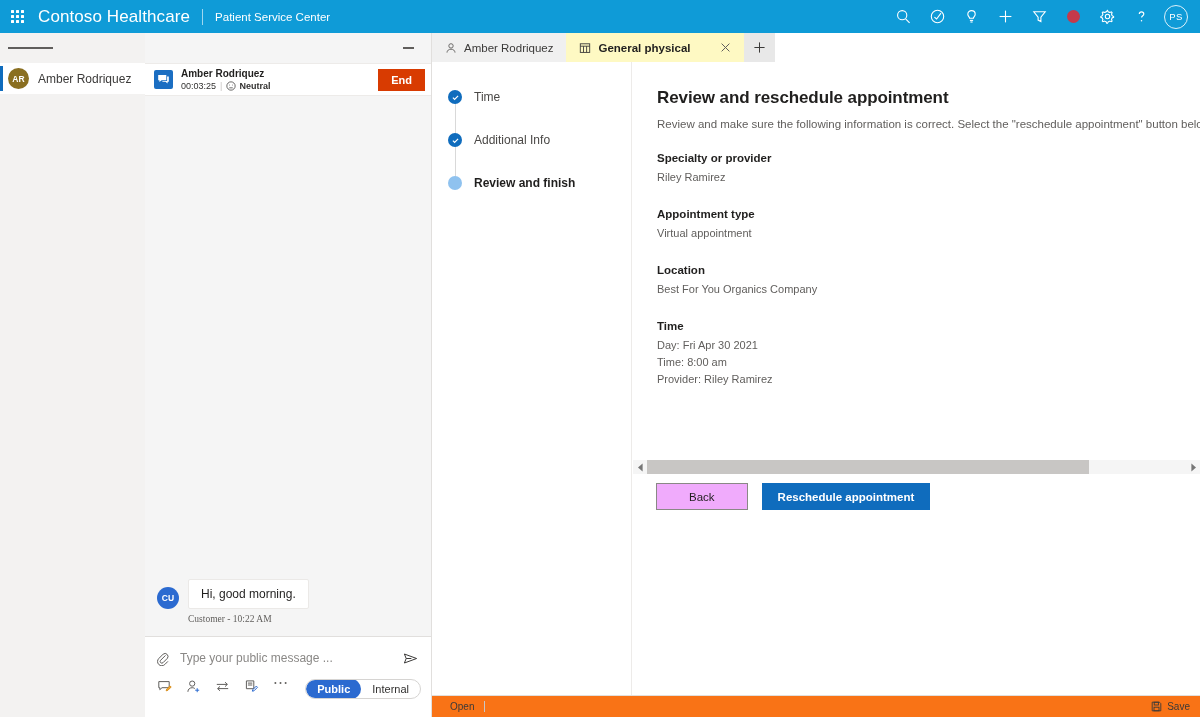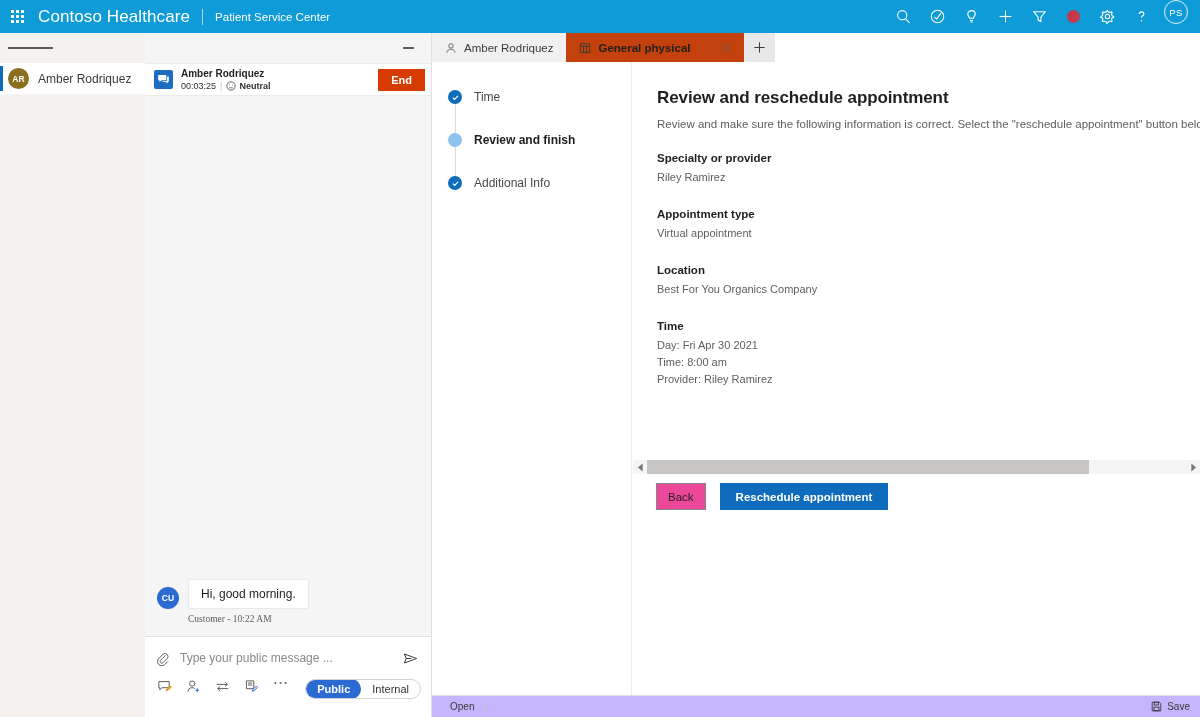--- a/index.html
+++ b/index.html
@@ -27,21 +27,21 @@
   .waffle-grid i { width: 3px; height: 3px; background: #fff; display: block; border-radius: 0.5px;}
   .brand {
     font-size: 17px; font-weight: 400; letter-spacing: .1px; margin-left: 4px; color: #fff;
     white-space: nowrap;
   }
   .brand-sep {
     width: 1px; height: 16px; background: rgba(255,255,255,.6); margin: 0 12px;
   }
   .subbrand { font-size: 11.5px; color: #fff; white-space: nowrap; }
   .topbar-right {
-    margin-left: auto; display: flex; height: 33px; padding-right: 8px;
+    margin-left: auto; display: flex; align-items: center; height: 33px; padding-right: 8px;
   }
   .tb-icon {
     width: 34px; height: 33px; display: flex; align-items: center; justify-content: center;
     cursor: pointer; color: #fff;
   }
   .tb-icon svg { display: block; }
   .rec-dot { width: 13px; height: 13px; border-radius: 50%; background: #c5394a; }
   .avatar-ps {
     width: 24px; height: 24px; border-radius: 50%; border: 1px solid rgba(255,255,255,.85);
     display: flex; align-items: center; justify-content: center;
@@ -142,21 +142,21 @@
 
   
   .main {
     position: absolute; top: 33px; left: 432px; width: 768px; height: 684px; background: #fff;
   }
   .tabstrip { height: 29px; background: #f0f0f0; display: flex; align-items: stretch; }
   .tab {
     display: flex; align-items: center; gap: 7px; padding: 0 13px; font-size: 11.5px;
     color: #3b3a39; cursor: pointer; background: #f0f0f0; position: relative;
   }
-  .tab.active { background: #c2410c; font-weight: 600; color: #201f1e; }
+  .tab.active { background: #fef9c3; font-weight: 600; color: #201f1e; }
   .tab .tab-close { margin-left: 22px; cursor: pointer; display: flex; }
   .tab-add {
     width: 31px; display: flex; align-items: center; justify-content: center; cursor: pointer;
     background: #e8e8e8;
   }
   .tabstrip .filler { flex: 1; background: #ffffff; }
 
   .workarea { position: absolute; top: 29px; left: 0; right: 0; bottom: 22px; background: #fff; }
 
   .stepper {
@@ -194,27 +194,27 @@
   .hscroll .arrow { width: 14px; display: flex; align-items: center; justify-content: center; cursor: pointer; }
   .hscroll .track { flex: 1; height: 14px; position: relative; }
   .hscroll .thumb {
     position: absolute; left: 0; top: 0; height: 14px; width: 80%; background: #c8c6c4; cursor: pointer;
   }
 
   .actions {
     position: absolute; left: 224px; top: 421px; display: flex; gap: 14px; align-items: center;
   }
   .btn {
-    font-size: 11.5px; font-family: inherit; height: 27px; padding: 0 11px; cursor: pointer;
-    border: 1px solid #8a8886; background: #ec4899; color: #201f1e;
+    font-size: 11.5px; font-family: inherit; height: 27px; padding: 0 32px; cursor: pointer;
+    border: 1px solid #8a8886; background: #f0abfc; color: #201f1e;
   }
   .btn.primary { background: #0f6cbd; border-color: #0f6cbd; color: #fff; font-weight: 600; padding: 0 15px; }
 
   .statusbar {
-    position: absolute; left: 0; right: 0; bottom: 0; height: 22px; background: #c4b5fd;
+    position: absolute; left: 0; right: 0; bottom: 0; height: 22px; background: #f97316;
     border-top: 1px solid #e1dfdd; display: flex; align-items: center; padding: 0 10px 0 18px;
     font-size: 10px; color: #3b3a39; text-align: right;
   }
   .statusbar .sb-sep { width: 1px; height: 11px; background: #c8c6c4; margin: 0 10px; }
   .statusbar .sb-right { margin-left: auto; display: flex; align-items: center; gap: 5px; cursor: pointer; }
 </style>
 </head>
 <body>
 
 <div class="app">
@@ -445,32 +445,32 @@
 
         <div class="step">
           <div class="step-dot done">
             <svg width="9" height="9" viewBox="0 0 9 9" fill="none" stroke="#fff" stroke-width="1.2">
               <path d="M1.9 4.6 L3.6 6.3 L7.1 2.8"></path>
             </svg>
           </div>
           <span class="step-label">Time</span>
         </div>
 
-        <div class="step active">
-          <div class="step-dot current"></div>
-          <span class="step-label">Review and finish</span>
-        </div>
-
         <div class="step">
           <div class="step-dot done">
             <svg width="9" height="9" viewBox="0 0 9 9" fill="none" stroke="#fff" stroke-width="1.2">
               <path d="M1.9 4.6 L3.6 6.3 L7.1 2.8"></path>
             </svg>
           </div>
           <span class="step-label">Additional Info</span>
+        </div>
+
+        <div class="step active">
+          <div class="step-dot current"></div>
+          <span class="step-label">Review and finish</span>
         </div>
       </div>
 
       <div class="content">
         <div class="content-inner">
           <div class="page-title">Review and reschedule appointment</div>
           <div class="page-desc">Review and make sure the following information is correct. Select the "reschedule appointment" button below to update the appointment.</div>
 
           <div class="field">
             <div class="field-label">Specialty or provider</div>

